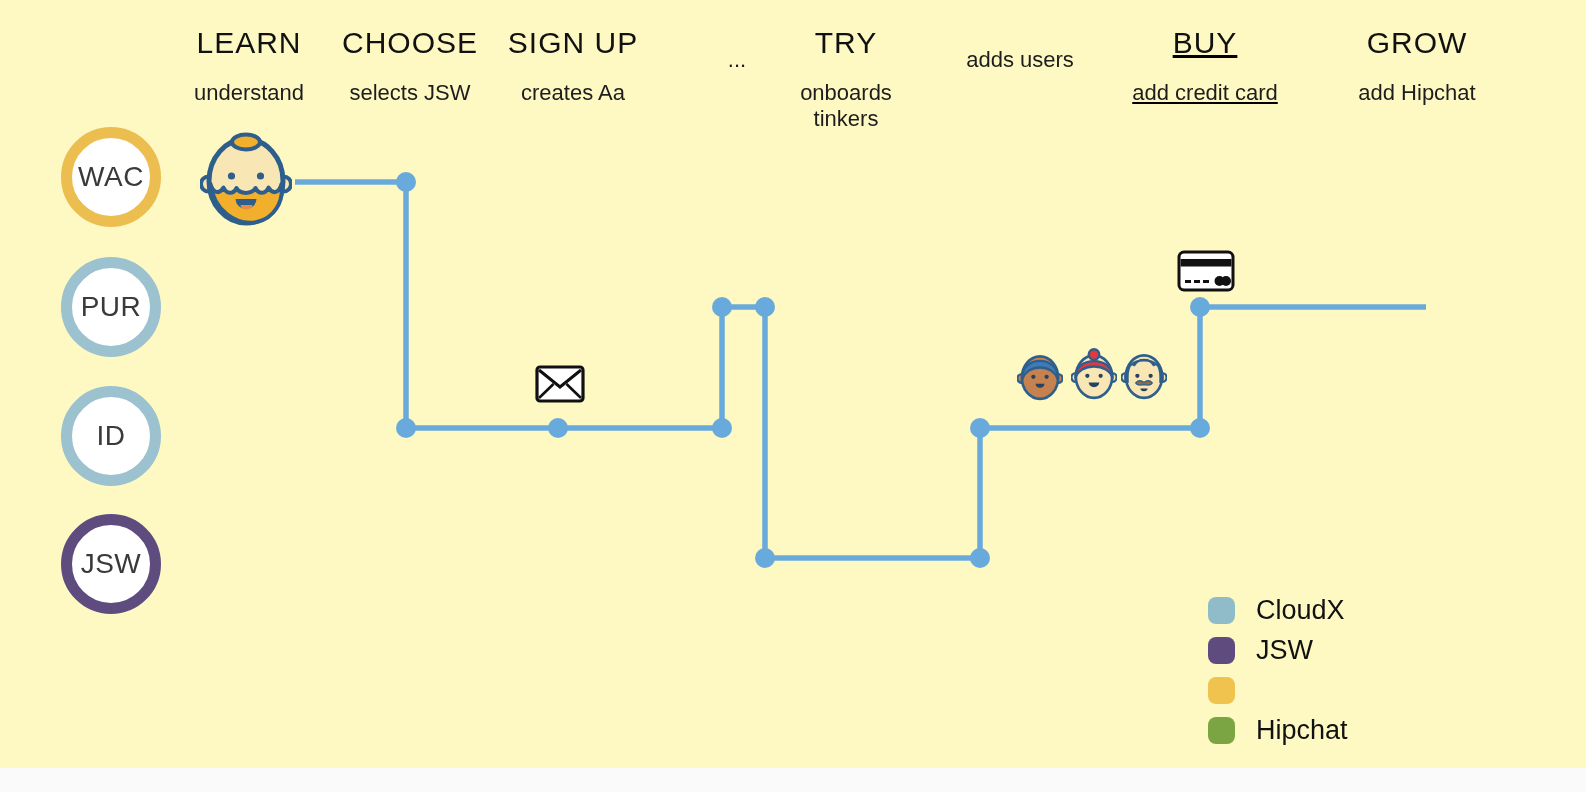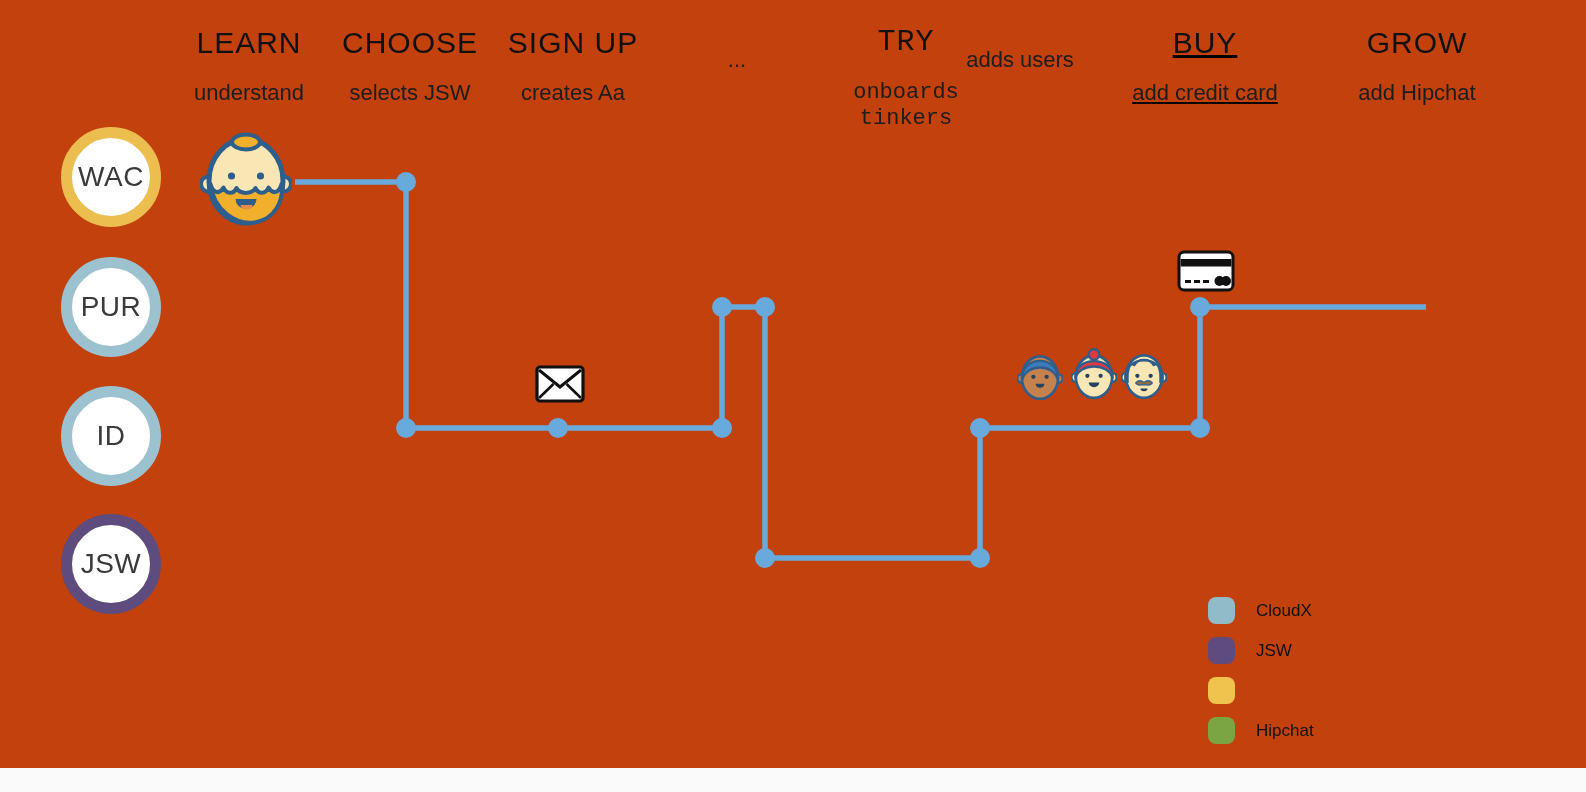--- a/index.html
+++ b/index.html
@@ -1,17 +1,17 @@
 <!DOCTYPE html>
 <html><head>
 <meta charset="utf-8">
 <style>
   html,body{margin:0;padding:0;background:#ffffff;}
   body{font-family:"Liberation Sans","DejaVu Sans",sans-serif;}
-  .canvas{position:relative;width:1586px;height:792px;background:#c2410c;overflow:hidden;}
+  .canvas{position:relative;width:1586px;height:792px;background:#fef9c3;overflow:hidden;}
 
   
   #stages{position:absolute;top:26px;left:0;right:0;height:100px;}
   .stage{position:absolute;top:0;width:180px;text-align:center;}
   .stage-title{font-size:30px;letter-spacing:1px;color:#111;line-height:1.1;}
   .stage-sub{font-size:22px;color:#1d1d1d;margin-top:21px;line-height:1.18;white-space:pre-line;}
 
   
   #lanes{position:absolute;top:0;left:0;width:230px;height:708px;}
   .lane-circle{position:absolute;left:61px;width:78px;height:78px;border:11px solid #ccc;
@@ -21,21 +21,21 @@
   
   #journey{position:absolute;top:0;left:0;width:1586px;height:792px;}
 
   
   .marker{position:absolute;transform:translate(-50%,-50%);line-height:0;}
 
   
   #legend{position:absolute;left:1208px;top:597px;}
   .legend-row{display:flex;align-items:center;margin-bottom:13px;}
   .legend-swatch{width:27px;height:27px;border-radius:8px;margin-right:21px;flex:0 0 auto;}
-  .legend-label{font-size:17px;color:#111;line-height:1;}
+  .legend-label{font-size:27px;color:#111;line-height:1;}
 
   .bottom-strip{position:absolute;left:0;right:0;bottom:0;height:24px;background:#fafafa;}
 </style>
 </head>
 <body>
 
 <div class="canvas">
   <div id="stages">
       <div class="stage" style="left: 159px;">
         <div class="stage-title">LEARN</div>
@@ -45,21 +45,21 @@
         <div class="stage-title">CHOOSE</div>
         <div class="stage-sub">selects JSW</div>
       </div>
       <div class="stage" style="left: 483px;">
         <div class="stage-title">SIGN UP</div>
         <div class="stage-sub">creates Aa</div>
       </div>
       <div class="stage" style="left: 647px;">
         <div class="stage-sub">...</div>
       </div>
-      <div class="stage" style="left: 816px; font-family: Liberation Mono, monospace;">
+      <div class="stage" style="left: 756px;">
         <div class="stage-title">TRY</div>
         <div class="stage-sub">onboards
 tinkers</div>
       </div>
       <div class="stage" style="left: 930px;">
         <div class="stage-sub">adds users</div>
       </div>
       <div class="stage" style="left: 1115px; text-decoration: underline;">
         <div class="stage-title">BUY</div>
         <div class="stage-sub">add credit card</div>

